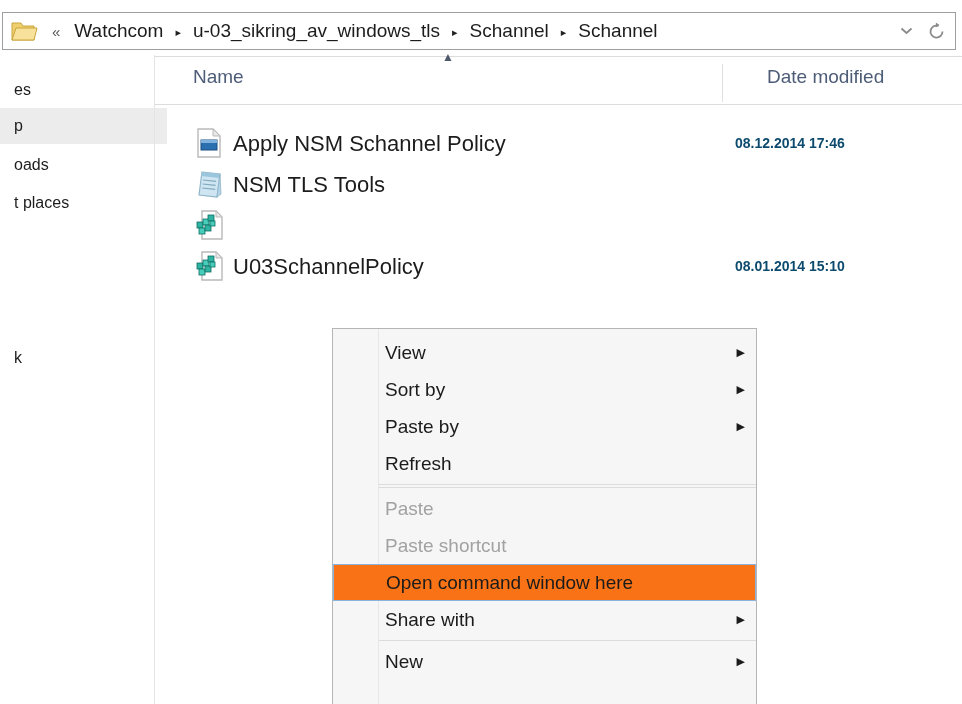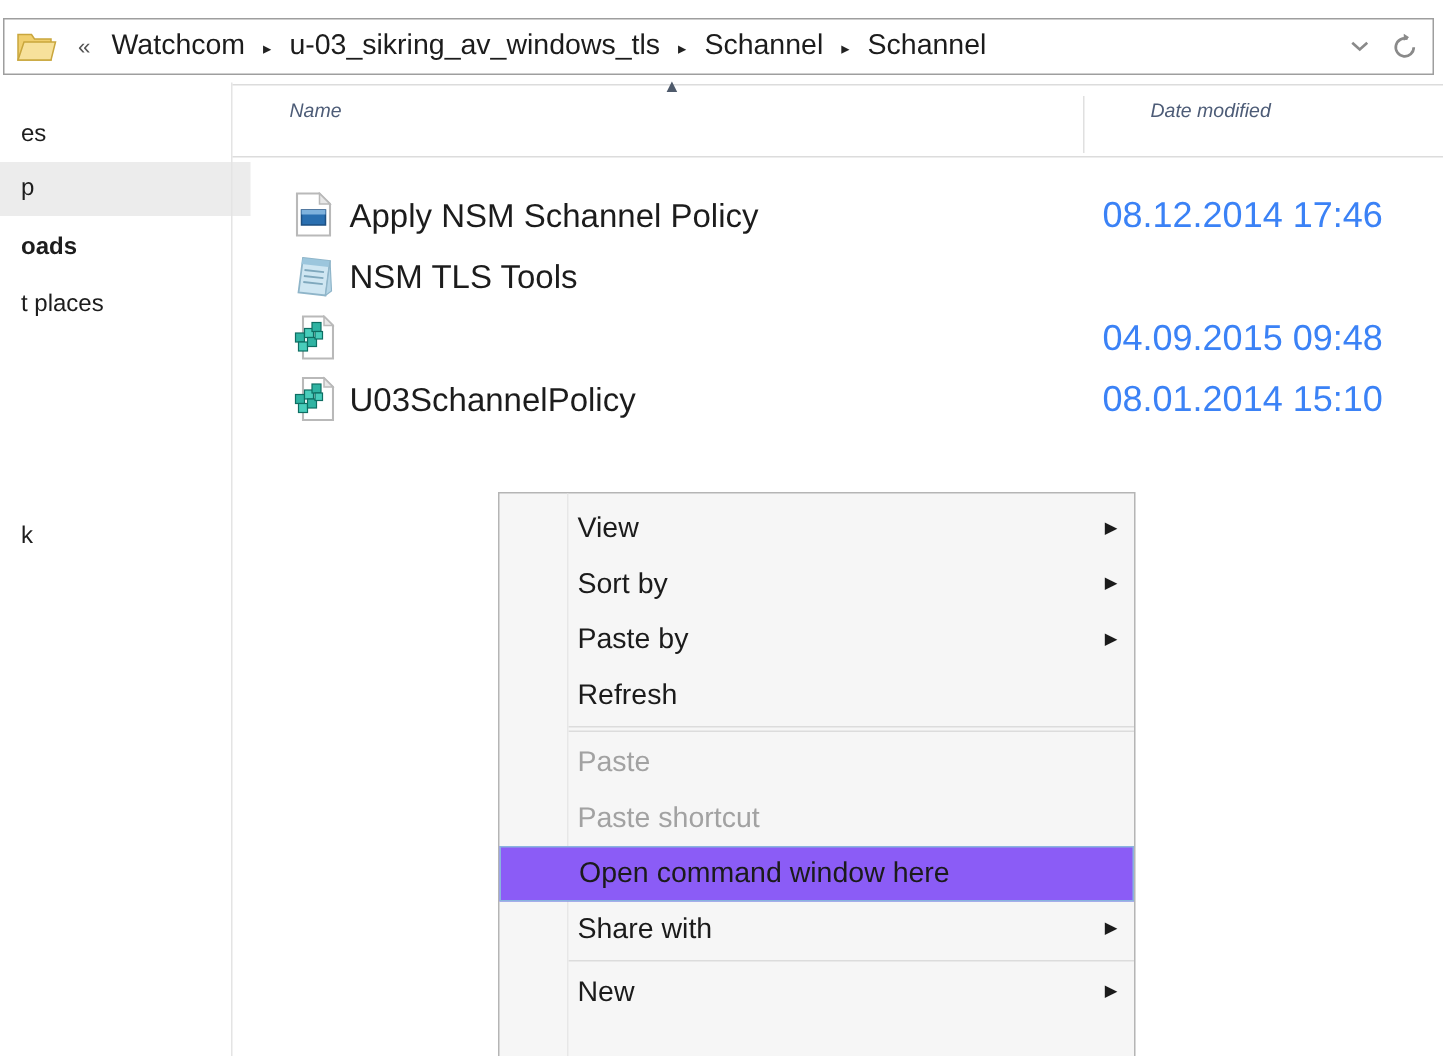--- a/index.html
+++ b/index.html
@@ -26,44 +26,44 @@
   
   .sidebar-item{
     position:absolute;left:0;font-size:16px;color:#1d1d1d;
     height:36px;line-height:36px;padding-left:14px;white-space:nowrap;overflow:hidden;
   }
   .sidebar-item.hl{background:#ececec;width:153px;}
   .side-divider{position:absolute;left:154px;top:55px;width:1px;height:649px;background:#e4e4e4;}
   
   .main-topline{position:absolute;left:155px;top:56px;width:807px;height:1px;background:#dcdcdc;}
   .sort-arrow{position:absolute;left:442px;top:50px;font-size:12px;color:#4e5a6b;}
-  .col-header{position:absolute;top:66px;font-size:13px;color:#4d5c77;cursor:default;font-style:italic;}
+  .col-header{position:absolute;top:66px;font-size:19px;color:#4d5c77;cursor:default;}
   .col-header.name{left:193px;}
   .col-header.date{left:735px;margin-left:32px;}
   .col-sep{position:absolute;left:722px;top:64px;width:1px;height:38px;background:#e0e0e0;}
   .header-line{position:absolute;left:155px;top:104px;width:807px;height:1px;background:#dcdcdc;}
   .file-row{position:absolute;left:155px;width:807px;height:41px;}
   .file-row .fic{position:absolute;left:41px;top:5px;}
   .file-row .fname{position:absolute;left:78px;top:0;height:41px;line-height:41px;font-size:22px;color:#1c1c1c;white-space:nowrap;}
-  .file-row .fdate{position:absolute;left:580px;top:0;height:41px;line-height:41px;font-size:24px;color:#3b82f6;white-space:nowrap;}
+  .file-row .fdate{position:absolute;left:580px;top:0;height:41px;line-height:41px;font-size:14px;color:#0c4a6e;white-space:nowrap;font-weight:bold;}
   
   .context-menu{
     position:absolute;left:332px;top:328px;width:425px;height:400px;
     background:#f6f6f6;border:1px solid #b5b5b5;box-sizing:border-box;
     padding-top:5px;
   }
   .menu-gutter{position:absolute;left:45px;top:0;bottom:0;width:1px;background:#e7e7e7;}
   .menu-item{
     position:relative;height:37px;line-height:37px;
     padding-left:52px;font-size:19px;color:#1b1b1b;
     box-sizing:border-box;white-space:nowrap;
   }
   .menu-item.disabled{color:#a2a2a2;}
   .menu-item.hl{
-    background:#8b5cf6;border:1px solid #8ab4de;
+    background:#f97316;border:1px solid #8ab4de;
     line-height:35px;
   }
   .menu-item .sub-arrow{
     position:absolute;right:11px;top:0;font-size:11px;color:#1b1b1b;
   }
   .menu-sep{height:1px;background:#dcdcdc;margin:2px 0 2px 46px;}
 </style>
 </head>
 <body>
 
@@ -93,21 +93,21 @@
   <span class="addr-icon" style="margin-right:4px;">
     <svg width="19" height="19" viewBox="0 0 19 19">
       <path d="M15.5 9.5 A6 6 0 1 1 11.5 3.9" fill="none" stroke="#8a8a8a" stroke-width="1.8"></path>
       <path d="M10.2 1.2 L15 4.4 L10.2 7.4 Z" fill="#8a8a8a" transform="translate(1.2,-0.4) scale(0.75)"></path>
     </svg>
   </span>
 </div>
 
 <div class="sidebar-item" style="top:72px;">es</div>
 <div class="sidebar-item hl" style="top:108px;">p</div>
-<div class="sidebar-item" style="top:147px;font-weight:bold;">oads</div>
+<div class="sidebar-item" style="top:147px;">oads</div>
 <div class="sidebar-item" style="top:185px;">t places</div>
 <div class="sidebar-item" style="top:340px;">k</div>
 <div class="side-divider"></div>
 
 <div class="main-topline"></div>
 <div class="sort-arrow">▲</div>
 <div class="col-header name">Name</div>
 <div class="col-header date">Date modified</div>
 <div class="col-sep"></div>
 <div class="header-line"></div>
@@ -145,21 +145,20 @@
       <g stroke="#0e6e63" stroke-width="0.8">
         <rect x="1" y="12" width="6" height="6" fill="#2fb3a2"></rect>
         <rect x="7" y="9" width="6" height="6" fill="#49cdbb"></rect>
         <rect x="12" y="5" width="6" height="6" fill="#2fb3a2"></rect>
         <rect x="3" y="18" width="6" height="6" fill="#49cdbb"></rect>
         <rect x="9" y="15" width="6" height="6" fill="#2fb3a2"></rect>
         <rect x="14" y="11" width="5" height="5" fill="#49cdbb"></rect>
       </g>
     </svg>
   </span>
-  <span class="fdate">04.09.2015 09:48</span>
 </div>
 
 <div class="file-row" style="top:246px;">
   <span class="fic">
     <svg width="27" height="30" viewBox="0 0 27 30">
       <path d="M6 1 L20 1 L26 7 L26 29 L6 29 Z" fill="#ffffff" stroke="#b9b9b9" stroke-width="1.4"></path>
       <path d="M20 1 L20 7 L26 7 Z" fill="#e8e8e8" stroke="#b9b9b9" stroke-width="1"></path>
       <g stroke="#0e6e63" stroke-width="0.8">
         <rect x="1" y="12" width="6" height="6" fill="#2fb3a2"></rect>
         <rect x="7" y="9" width="6" height="6" fill="#49cdbb"></rect>

